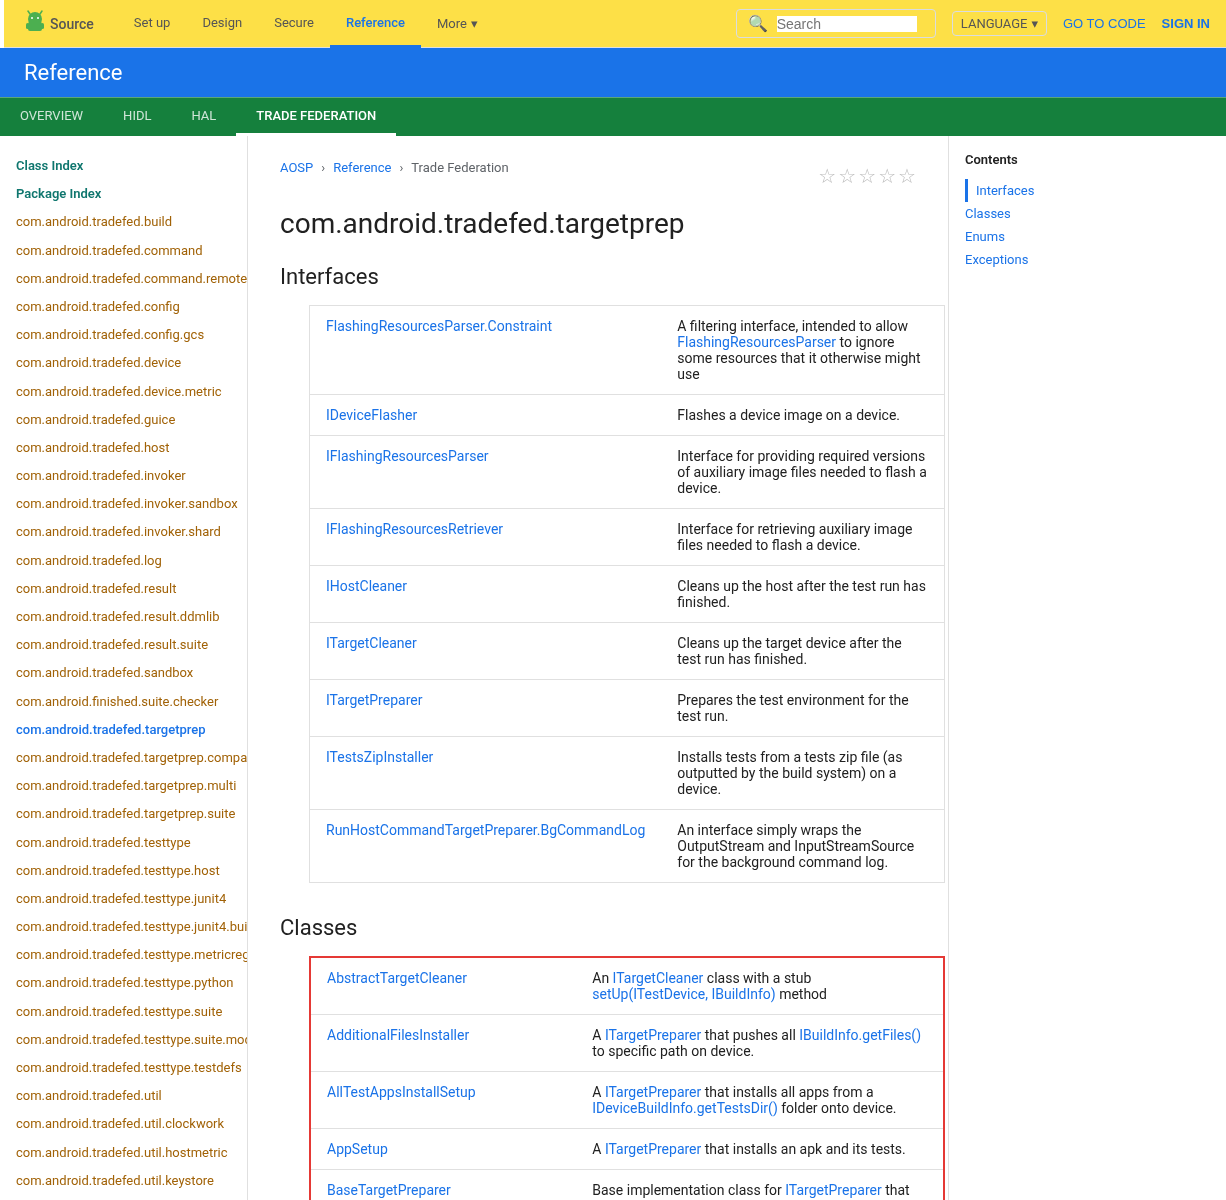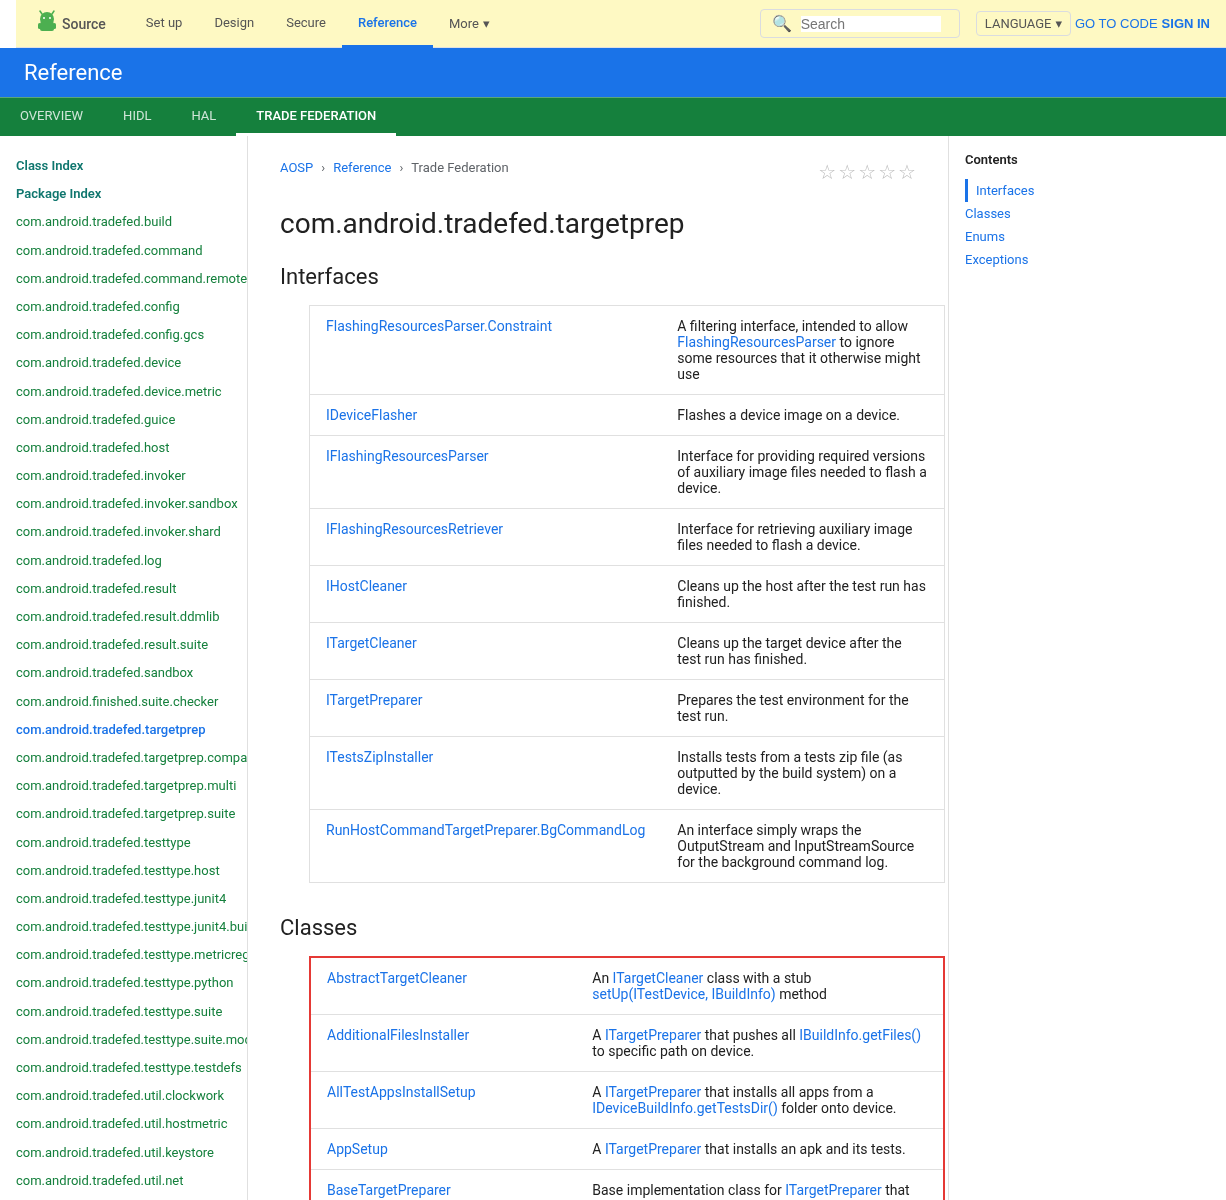--- a/index.html
+++ b/index.html
@@ -2,26 +2,26 @@
 <html><head>
   <meta charset="utf-8">
   <style>
     * { box-sizing: border-box; margin: 0; padding: 0; }
     body { font-family: Roboto, Arial, sans-serif; font-size: 14px; color: #212121; background: #fff; }
 
     
     .top-nav {
       display: flex;
       align-items: center;
-      background: #fef9c3;
+      background: #fde047;
       border-bottom: 1px solid #e0e0e0;
       height: 48px;
       padding: 0 16px;
       position: fixed;
-      top: 0; left: 16px; right: 0;
+      top: 0; left: 4px; right: 0;
       z-index: 100;
     }
     .top-nav .logo {
       display: flex; align-items: center; margin-right: 24px;
     }
     .top-nav .logo-text {
       font-size: 14px; color: #555; font-weight: 500;
     }
     .top-nav .nav-links {
       display: flex; align-items: center; gap: 0;
@@ -41,21 +41,21 @@
     .search-bar {
       margin-left: auto;
       display: flex; align-items: center;
       border: 1px solid #dadce0; border-radius: 4px; padding: 4px 12px; gap: 8px;
       width: 200px;
     }
     .search-bar input {
       border: none; outline: none; font-size: 14px; width: 140px; color: #555;
     }
     .top-nav .right-actions {
-      display: flex; align-items: center; gap: 4px; margin-left: 16px;
+      display: flex; align-items: center; gap: 16px; margin-left: 16px;
     }
     .lang-btn {
       display: flex; align-items: center; gap: 4px; cursor: pointer;
       border: 1px solid #dadce0; border-radius: 4px; padding: 4px 8px; font-size: 13px; color: #555;
     }
     .go-to-code-btn {
       color: #1a73e8; font-size: 13px; font-weight: 500; cursor: pointer; white-space: nowrap;
       text-decoration: none; border: none; background: none;
     }
     .sign-in-btn {
@@ -97,21 +97,21 @@
     .sidebar {
       width: 248px;
       flex-shrink: 0;
       border-right: 1px solid #e0e0e0;
       min-height: calc(100vh - 120px);
       padding: 16px 0;
       overflow-y: auto;
     }
     .sidebar-item {
       padding: 5px 16px;
-      font-size: 13px; color: #15803d; cursor: pointer;
+      font-size: 13px; color: #a16207; cursor: pointer;
       line-height: 1.4;
     }
     .sidebar-item.category {
       font-weight: 600; color: #0f766e; cursor: default;
     }
     .sidebar-item.active {
       color: #1a73e8; font-weight: 500;
     }
 
     
@@ -128,21 +128,21 @@
     }
     .breadcrumb a { color: #1a73e8; text-decoration: none; }
     .breadcrumb .sep { color: #5f6368; }
 
     
     .stars {
       display: flex; align-items: center; gap: 2px; margin-left: auto;
     }
     .star { font-size: 20px; color: #bdbdbd; cursor: pointer; }
     .breadcrumb-row {
-      display: flex; align-items: flex-start; margin-bottom: 16px;
+      display: flex; align-items: center; margin-bottom: 16px;
     }
 
     
     .page-title {
       font-size: 28px; font-weight: 400; margin-bottom: 24px; color: #212121;
     }
 
     
     .section-header {
       font-size: 22px; font-weight: 400; margin-bottom: 16px; color: #212121;
@@ -272,20 +272,21 @@
     <div class="sidebar-item">com.android.tradefed.targetprep.suite</div>
     <div class="sidebar-item">com.android.tradefed.testtype</div>
     <div class="sidebar-item">com.android.tradefed.testtype.host</div>
     <div class="sidebar-item">com.android.tradefed.testtype.junit4</div>
     <div class="sidebar-item">com.android.tradefed.testtype.junit4.builder</div>
     <div class="sidebar-item">com.android.tradefed.testtype.metricregression</div>
     <div class="sidebar-item">com.android.tradefed.testtype.python</div>
     <div class="sidebar-item">com.android.tradefed.testtype.suite</div>
     <div class="sidebar-item">com.android.tradefed.testtype.suite.module</div>
     <div class="sidebar-item">com.android.tradefed.testtype.testdefs</div>
+    <div class="sidebar-item">com.android.tradefed.util</div>
     <div class="sidebar-item">com.android.tradefed.util.clockwork</div>
     <div class="sidebar-item">com.android.tradefed.util.hostmetric</div>
     <div class="sidebar-item">com.android.tradefed.util.keystore</div>
     <div class="sidebar-item">com.android.tradefed.util.net</div>
 
   </aside>
 
   <main class="main-content">
 
     <div class="breadcrumb-row">

